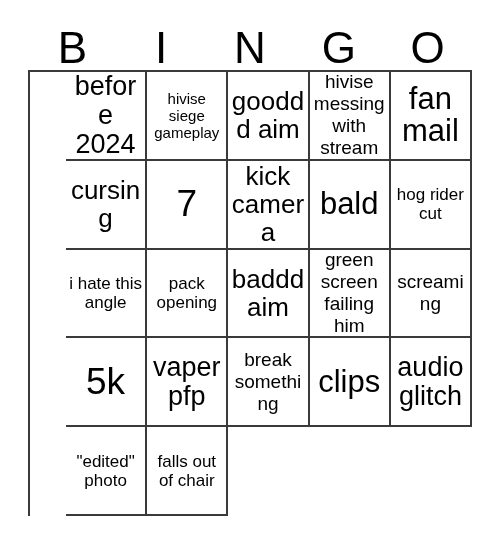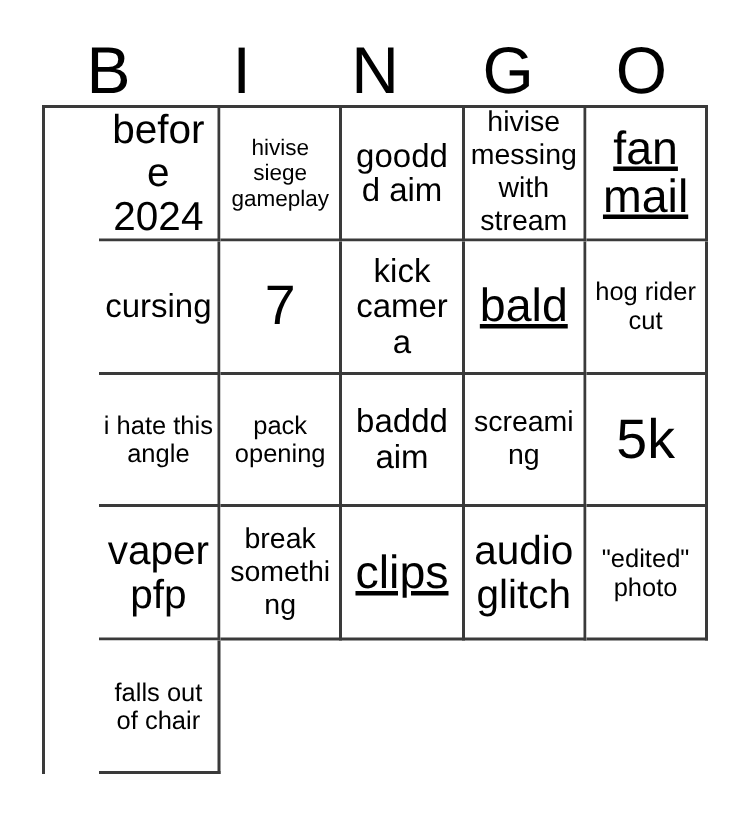--- a/index.html
+++ b/index.html
@@ -84,23 +84,23 @@
     display: block;
     width: 100%;
     text-align: center;
     line-height: 1.08;
     word-wrap: break-word;
     color: #000000;
   }
 
   
   .fs-xxl { font-size: 37px; line-height: 1.02; }
-  .fs-xl  { font-size: 31px; line-height: 1.04; text-decoration: underline; }
+  .fs-xl  { font-size: 31px; line-height: 1.04; }
   .fs-lg  { font-size: 27px; line-height: 1.06; }
-  .fs-md  { font-size: 22px; line-height: 1.08; }
+  .fs-md  { font-size: 26px; line-height: 1.08; }
   .fs-sm  { font-size: 17px; line-height: 1.12; }
   .fs-xs  { font-size: 15px; line-height: 1.14; }
   .fs-xxs { font-size: 19px; line-height: 1.16; }
 </style>
 </head>
 <body>
 
 <div id="card">
 
   <div id="header-row">
@@ -155,20 +155,23 @@
       <div class="cell">
         <span class="cell-text fs-sm">i hate this angle</span>
       </div>
       <div class="cell">
         <span class="cell-text fs-sm">pack opening</span>
       </div>
       <div class="cell">
         <span class="cell-text fs-md">baddd aim</span>
       </div>
       <div class="cell">
+        <span class="cell-text fs-xxs">green screen failing him</span>
+      </div>
+      <div class="cell">
         <span class="cell-text fs-xxs">screaming</span>
       </div>
       <div class="cell">
         <span class="cell-text fs-xxl">5k</span>
       </div>
       <div class="cell">
         <span class="cell-text fs-lg">vaper pfp</span>
       </div>
       <div class="cell">
         <span class="cell-text fs-xxs">break something</span>

